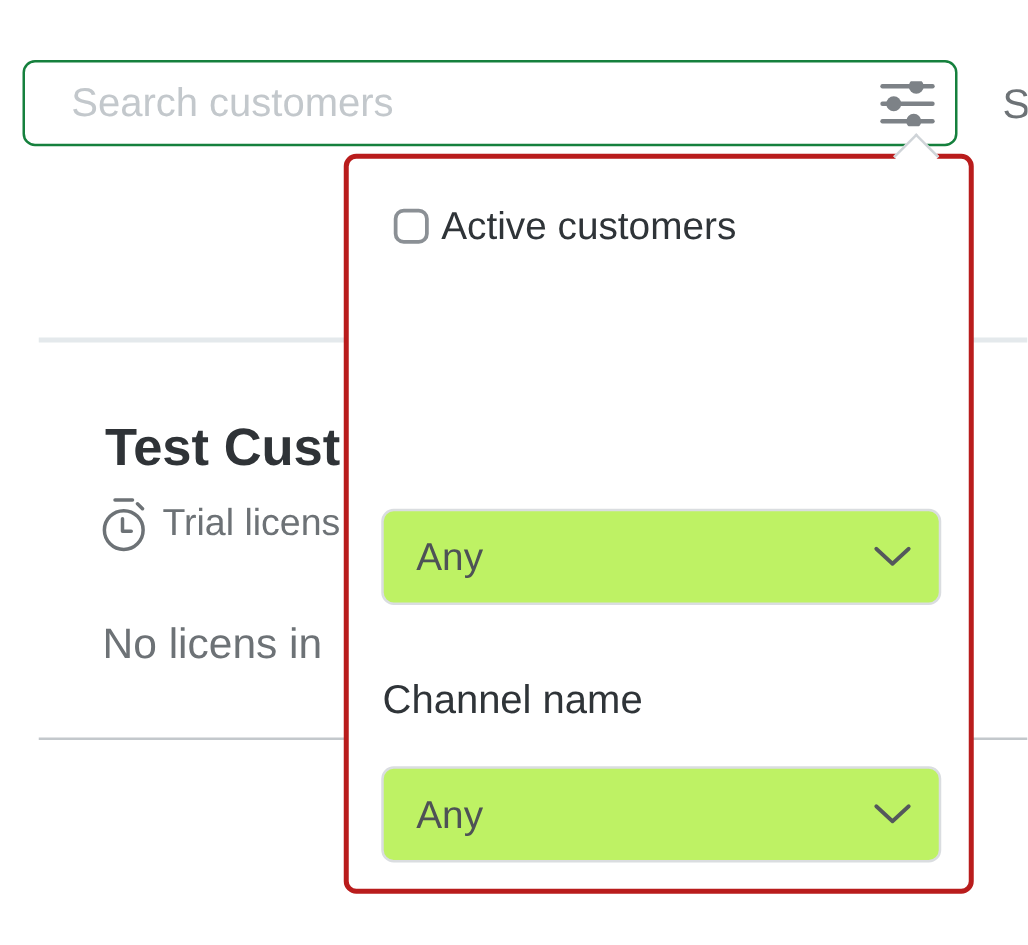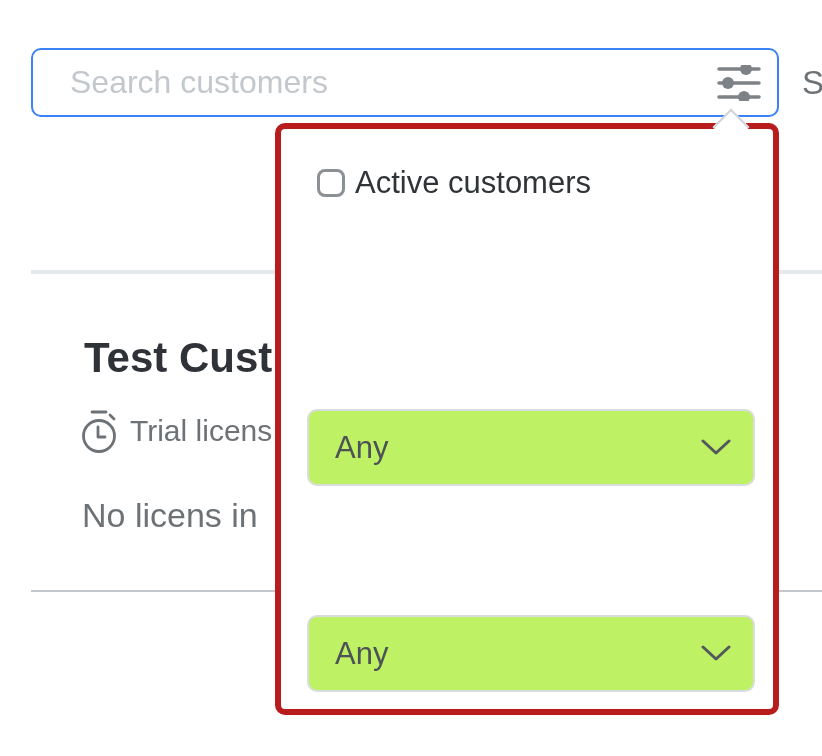--- a/index.html
+++ b/index.html
@@ -8,22 +8,22 @@
     width: 822px; height: 756px;
     position: relative; overflow: hidden;
     background: #ffffff;
     font-family: "Liberation Sans", sans-serif;
     color: #2f3337;
   }
   .abs { position: absolute; }
 
   
   .search-box {
-    left: 31px; top: 48px; width: 748px; height: 69px;
-    border: 2px solid #3b82f6; border-radius: 10px;
+    left: 18px; top: 48px; width: 748px; height: 69px;
+    border: 2px solid #15803d; border-radius: 10px;
     background: #fff; z-index: 2;
   }
   .search-input {
     width: 100%; height: 100%;
     border: none; outline: none; background: transparent;
     padding: 0 70px 0 37px;
     font-family: "Liberation Sans", sans-serif;
     font-size: 32px; color: #3a3f44;
   }
   .search-input::placeholder { color: #c3c8cc; opacity: 1; }
@@ -41,32 +41,32 @@
   
   .divider-light { left: 31px; top: 270px; width: 791px; height: 4px; background: #e4e9ec; z-index: 1; }
   .divider-gray  { left: 31px; top: 590px; width: 791px; height: 2px; background: #c3c8cc; z-index: 1; }
 
   
   .customer-heading {
     left: 84px; top: 334px; font-size: 42px; font-weight: 600;
     color: #2f3337; z-index: 1; white-space: nowrap; margin: 0;
   }
   .trial-row {
-    left: 80px; top: 408px; display: flex; align-items: center; gap: 10px;
+    left: 80px; top: 396px; display: flex; align-items: center; gap: 10px;
     color: #6d7276; font-size: 30px; z-index: 1; white-space: nowrap;
   }
   .status-line {
     left: 82px; top: 496px; font-size: 34px; color: #6d7276;
     z-index: 1; white-space: nowrap;
   }
 
   
   .popover {
     left: 275px; top: 123px; width: 504px; height: 592px;
-    background: #fff; border: 6px solid #b91c1c; border-radius: 10px;
+    background: #fff; border: 4px solid #b91c1c; border-radius: 10px;
     z-index: 10;
   }
   .popover-caret {
     position: absolute; top: -15px; right: 29px;
     width: 26px; height: 26px; background: #fff;
     border-top: 2px solid #cfd4d8; border-left: 2px solid #cfd4d8;
     transform: rotate(45deg);
   }
   .check-row {
     position: absolute; left: 36px; display: flex; align-items: center; gap: 10px;
@@ -148,20 +148,21 @@
 
   <div class="select license">
     <span class="select-value">Any</span>
     <span style="display:flex;">
       <svg width="30" height="17" viewBox="0 0 30 17" fill="none">
         <polyline points="2,2 15,14 28,2" stroke="#54585c" stroke-width="3" fill="none" stroke-linecap="round" stroke-linejoin="round"></polyline>
       </svg>
     </span>
   </div>
 
+  <div class="field-label channel">Channel name</div>
 
   <div class="select channel">
     <span class="select-value">Any</span>
     <span style="display:flex;">
       <svg width="30" height="17" viewBox="0 0 30 17" fill="none">
         <polyline points="2,2 15,14 28,2" stroke="#54585c" stroke-width="3" fill="none" stroke-linecap="round" stroke-linejoin="round"></polyline>
       </svg>
     </span>
   </div>
 </div>

